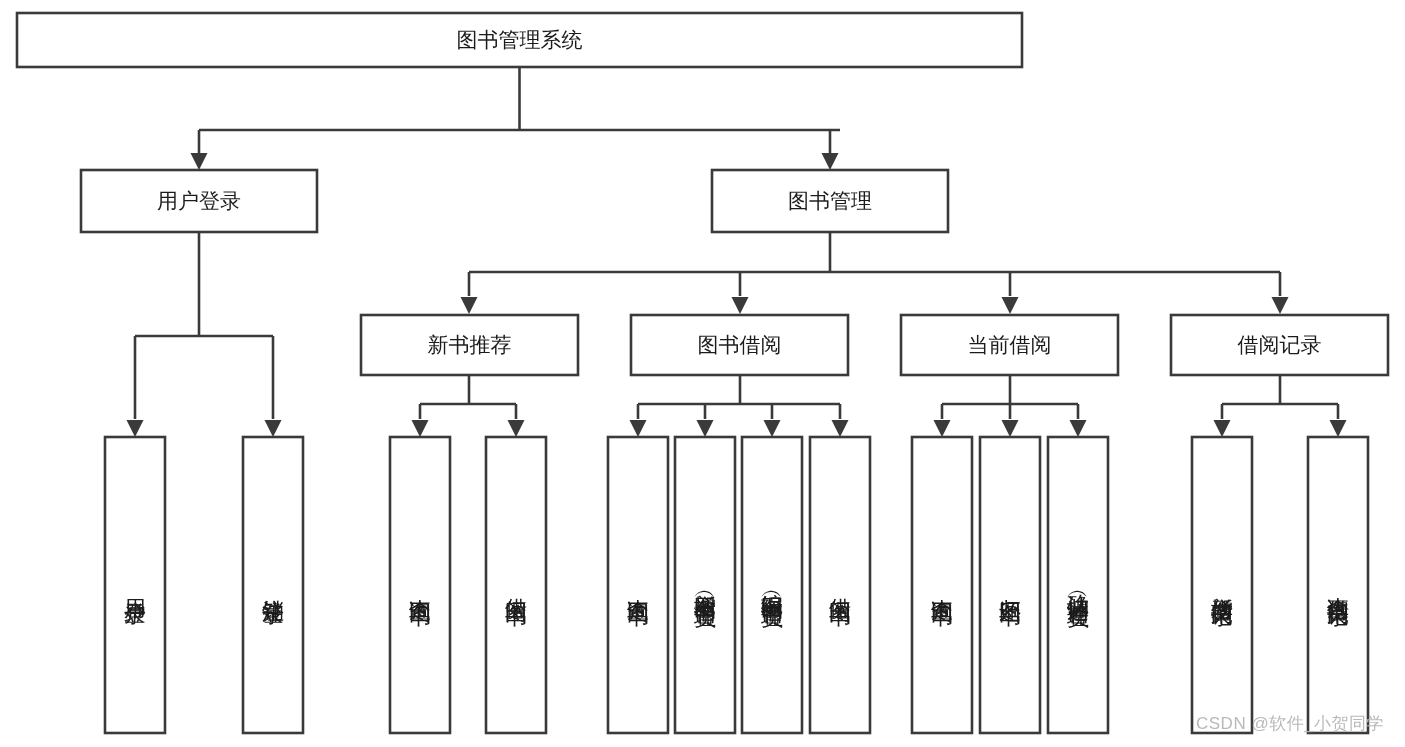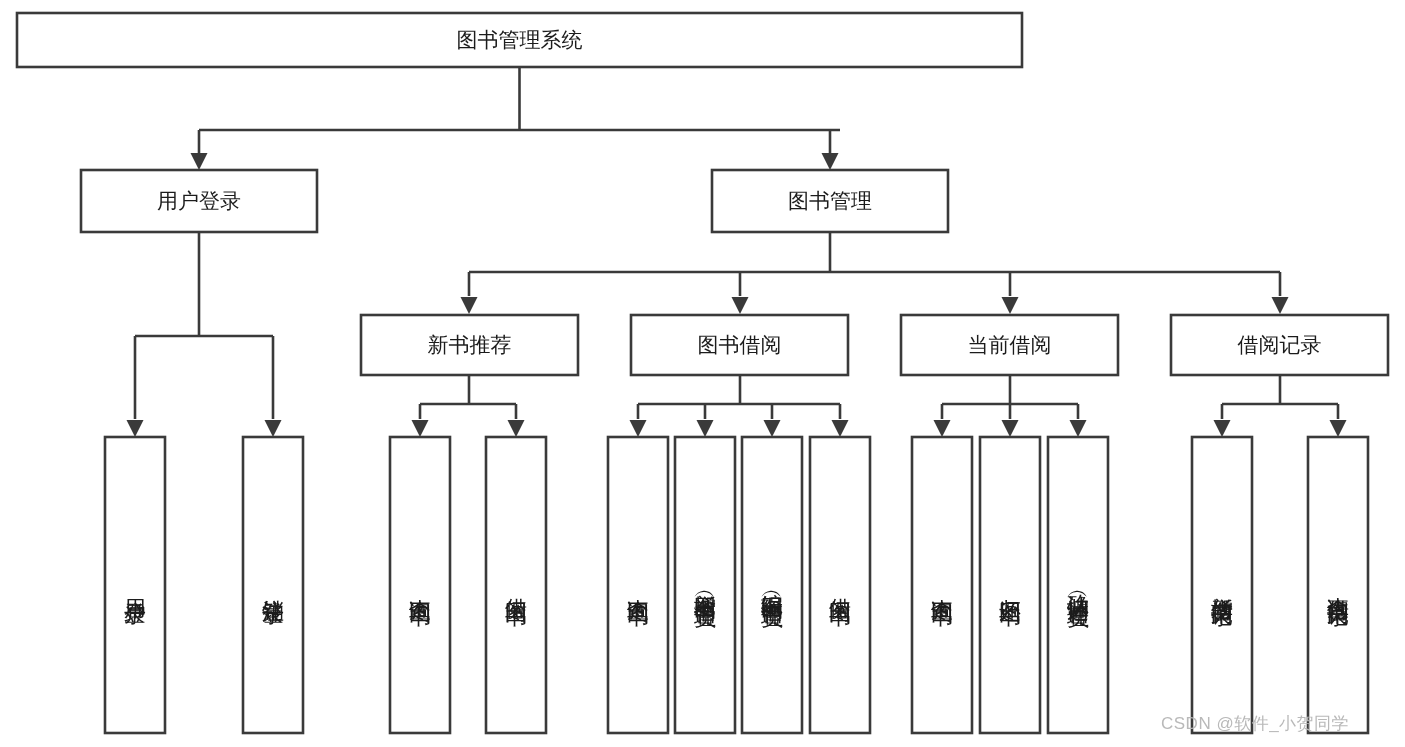--- a/index.html
+++ b/index.html
@@ -64,21 +64,21 @@
     color: #1c1c1c;
     letter-spacing: 2px;
     white-space: nowrap;
   }
   .watermark {
     position: absolute;
     font-family: "Liberation Sans", "DejaVu Sans", sans-serif;
     font-size: 17px;
     color: #b9b9b9;
     white-space: nowrap;
-    left: 1161px;
+    left: 1196px;
     top: 712px;
     letter-spacing: 0.5px;
   }
 </style>
 </head>
 <body>
 
 <div id="diagram-root">
 
   <svg id="tree-svg" viewBox="0 0 1405 747" xmlns="http://www.w3.org/2000/svg">

